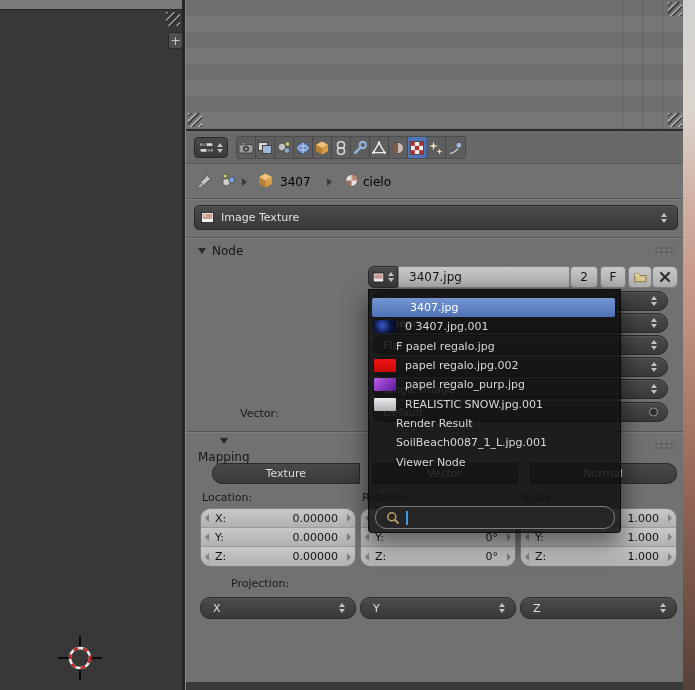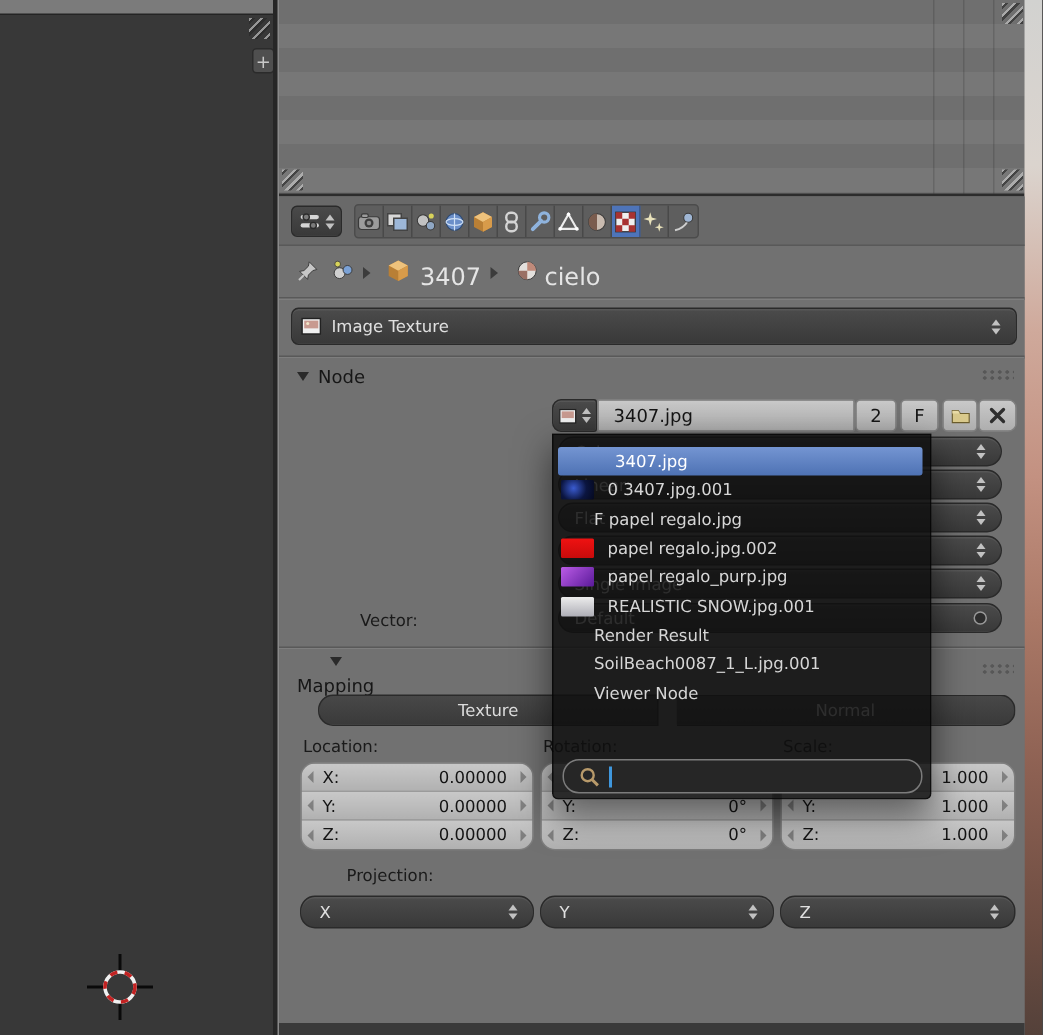--- a/index.html
+++ b/index.html
@@ -32,21 +32,21 @@
   .etype-btn { position:absolute; left:8px; top:6px; width:34px; height:21px; border-radius:4px;
     background:linear-gradient(180deg,#4a4a4a,#393939); border:1px solid #2a2a2a; display:flex; align-items:center; justify-content:space-evenly; }
   .tab-strip { position:absolute; left:50px; top:5px; height:23px; display:flex; background:#5e5e5e;
     border:1px solid #4c4c4c; border-radius:3px; overflow:hidden; }
   .ptab { width:19px; height:21px; display:flex; align-items:center; justify-content:center; border-right:1px solid rgba(0,0,0,.22); }
   .ptab:last-child { border-right:none; }
   .ptab.active { background:#4e74b9; }
 
   .crumbs { position:absolute; left:0; top:36px; width:497px; height:30px; }
   .crumbs .ic { position:absolute; top:5px; }
-  .crumb-txt { position:absolute; top:8px; font-size:16px; color:#e5e5e5; }
+  .crumb-txt { position:absolute; top:8px; font-size:12px; color:#000000; }
   .crumb-arr { position:absolute; top:11px; width:0; height:0; border-left:5px solid #3c3c3c; border-top:4px solid transparent; border-bottom:4px solid transparent; }
 
   .hsep { position:absolute; left:0; width:497px; height:2px; background:#595959; border-bottom:1px solid #7e7e7e; }
 
   .ddark { background:linear-gradient(180deg,#4b4b4b,#393939); border:1px solid #2a2a2a; border-radius:10px;
     box-shadow:inset 0 1px 0 rgba(255,255,255,.07); color:#e0e0e0; }
   .tex-type { position:absolute; left:8px; top:74px; width:484px; height:25px; display:flex; align-items:center; border-radius:5px; }
   .tex-type .lbl { margin-left:6px; font-size:11px; }
 
   .panel-head { position:absolute; left:12px; height:16px; display:flex; align-items:center; gap:6px; font-size:12px; color:#161616; }
@@ -364,20 +364,21 @@
     <div class="hsep" style="top:300px;"></div>
 
     <div class="panel-head" style="top:307px;flex-direction:column;">
       <i class="tri-collapse"></i>
       <span>Mapping</span>
     </div>
     <div class="grip-dots" style="left:468px;top:311px;"></div>
 
     <div class="segctl">
       <div class="seg">Texture</div>
+      <div class="seg">Vector</div>
       <div class="seg">Normal</div>
     </div>
 
     <span class="flabel" style="left:16px;top:360px;">Location:</span>
     <span class="flabel" style="left:176px;top:360px;">Rotation:</span>
     <span class="flabel" style="left:336px;top:360px;">Scale:</span>
 
     <div class="ngroup" style="left:14px;">
       <div class="nfield">
           <i class="arr-l"></i>

